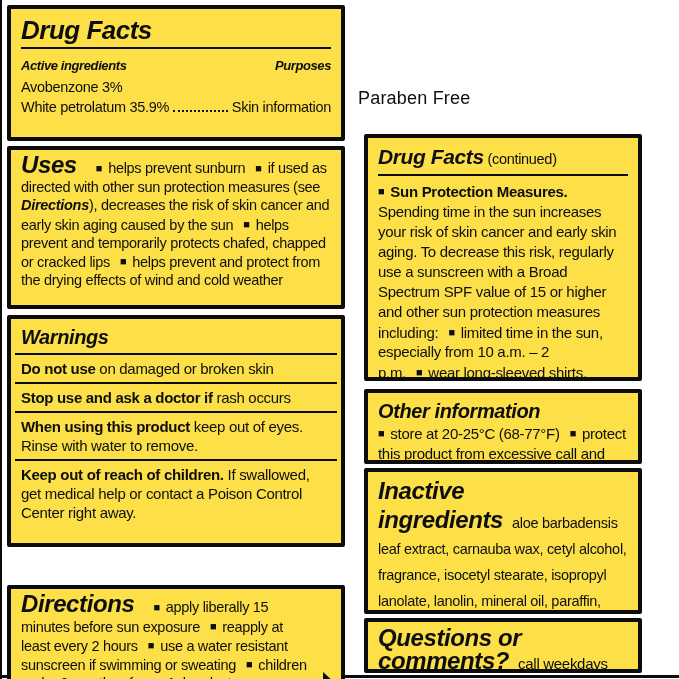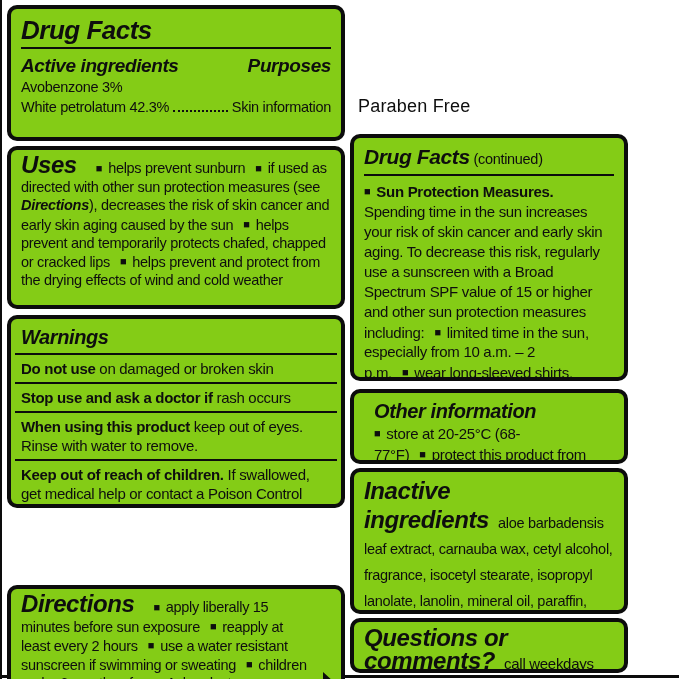--- a/index.html
+++ b/index.html
@@ -3,35 +3,35 @@
 <meta charset="utf-8">
 <style>
   html,body{margin:0;padding:0;background:#ffffff;}
   body{
     position:relative;width:679px;height:679px;overflow:hidden;
     font-family:"Liberation Sans","DejaVu Sans",sans-serif;
     color:#0e0e0e;
   }
   .edge-line{position:absolute;background:#0c0c0c;}
   .panel{
-    position:absolute;box-sizing:border-box;background:#84cc16;
-    border:4px solid #0c0c0c;border-radius:10px;
+    position:absolute;box-sizing:border-box;background:#fde047;
+    border:4px solid #0c0c0c;border-radius:2px;
     padding:6px 10px;overflow:hidden;
   }
   .col-left{left:7px;width:338px;}
-  .col-right{left:350px;width:278px;}
+  .col-right{left:364px;width:278px;}
 
   .big-title{
     font-size:26px;font-weight:700;font-style:italic;
     letter-spacing:-0.5px;line-height:30px;
   }
   .title-divider{height:2px;background:#0c0c0c;margin:2px 0 5px 0;}
 
   .cols-heading{display:flex;justify-content:space-between;align-items:baseline;
-    font-size:19px;font-weight:700;font-style:italic;letter-spacing:-0.4px;line-height:24px;}
+    font-size:13px;font-weight:700;font-style:italic;letter-spacing:-0.4px;line-height:24px;}
   .ing-row{display:flex;align-items:baseline;font-size:14.5px;line-height:19.5px;letter-spacing:-0.3px;}
   .leader{flex:1;border-bottom:2px dotted #0e0e0e;margin:0 4px 3px 4px;min-width:20px;}
 
   .rich{font-size:14.5px;line-height:18.5px;letter-spacing:-0.3px;}
   .rich-r{font-size:15px;line-height:20px;letter-spacing:-0.3px;}
   .rich-sm{font-size:14.5px;line-height:26px;letter-spacing:-0.3px;}
   .seg-h{font-size:24px;font-weight:700;font-style:italic;letter-spacing:-0.4px;margin-right:9px;}
   .seg-b{font-weight:700;}
   .seg-bi{font-weight:700;font-style:italic;}
   .seg-n{}
@@ -39,52 +39,52 @@
   .rich .seg-sq:first-child,.rich-r .seg-sq:first-child,.rich-sm .seg-sq:first-child{margin-left:0;}
 
   .section-title{font-size:20px;font-weight:700;font-style:italic;letter-spacing:-0.4px;line-height:24px;}
   .warn-row{font-size:15px;line-height:19px;letter-spacing:-0.3px;}
   .warn-divider{height:2px;background:#0c0c0c;margin:4px -6px;}
 
   .cont-title-row{line-height:26px;}
   .cont-title{font-size:21px;font-weight:700;font-style:italic;letter-spacing:-0.4px;}
   .cont-sub{font-size:14.5px;letter-spacing:-0.3px;}
 
-  .paraben{position:absolute;left:358px;top:96px;font-size:18px;letter-spacing:0.2px;}
+  .paraben{position:absolute;left:358px;top:88px;font-size:18px;letter-spacing:0.2px;}
 
   .arrow{position:absolute;right:7px;bottom:3px;}
 </style>
 </head>
 <body>
 
 <div class="edge-line" style="left:0;top:0;width:2px;height:679px;"></div>
 <div class="edge-line" style="left:0;top:675px;width:679px;height:3px;"></div>
 
 <div class="panel col-left" style="top:5px;height:136px;">
   <div class="big-title">Drug Facts</div>
   <div class="title-divider"></div>
   <div class="cols-heading">
     <span>Active ingredients</span>
     <span>Purposes</span>
   </div>
   <div class="ing-row">
     <span>Avobenzone 3%</span>
   </div>
   <div class="ing-row">
-    <span>White petrolatum 42.3%</span>
+    <span>White petrolatum 35.9%</span>
     <span class="leader"></span>
     <span>Skin information</span>
   </div>
 </div>
 
 <div class="panel col-left" style="top:146px;height:163px;">
   <div class="rich"><span class="seg-h">Uses</span><span class="seg-sq">■</span><span class="seg-n">helps prevent sunburn</span><span class="seg-sq">■</span><span class="seg-n">if used as directed with other sun protection measures (see </span><span class="seg-bi">Directions</span><span class="seg-n">), decreases the risk of skin cancer and early skin aging caused by the sun</span><span class="seg-sq">■</span><span class="seg-n">helps prevent and temporarily protects chafed, chapped or cracked lips</span><span class="seg-sq">■</span><span class="seg-n">helps prevent and protect from the drying effects of wind and cold weather</span></div>
 </div>
 
-<div class="panel col-left" style="top:315px;height:193px;">
+<div class="panel col-left" style="top:315px;height:232px;">
   <div class="section-title">Warnings</div>
   <div class="warn-divider"></div>
   <div class="warn-row"><span class="seg-b">Do not use</span><span class="seg-n"> on damaged or broken skin</span></div>
   <div class="warn-divider"></div>
   <div class="warn-row"><span class="seg-b">Stop use and ask a doctor if</span><span class="seg-n"> rash occurs</span></div>
   <div class="warn-divider"></div>
   <div class="warn-row"><span class="seg-b">When using this product</span><span class="seg-n"> keep out of eyes. Rinse with water to remove.</span></div>
   <div class="warn-divider"></div>
   <div class="warn-row"><span class="seg-b">Keep out of reach of children.</span><span class="seg-n"> If swallowed, get medical help or contact a Poison Control Center right away.</span></div>
 </div>
@@ -99,21 +99,21 @@
 <div class="paraben">Paraben Free</div>
 
 <div class="panel col-right" style="top:134px;height:247px;">
   <div class="cont-title-row">
     <span class="cont-title">Drug Facts</span><span class="cont-sub"> (continued)</span>
   </div>
   <div class="title-divider"></div>
   <div class="rich-r"><span class="seg-sq">■</span><span class="seg-b">Sun Protection Measures.</span><span class="seg-n"> Spending time in the sun increases your risk of skin cancer and early skin aging. To decrease this risk, regularly use a sunscreen with a Broad Spectrum SPF value of 15 or higher and other sun protection measures including:</span><span class="seg-sq">■</span><span class="seg-n">limited time in the sun, especially from 10 a.m. – 2 p.m.</span><span class="seg-sq">■</span><span class="seg-n">wear long-sleeved shirts, pants, hats, and sunglasses</span></div>
 </div>
 
-<div class="panel col-right" style="top:389px;height:75px;padding-left:20px;">
+<div class="panel col-right" style="top:389px;height:75px;">
   <div class="section-title">Other information</div>
   <div class="rich-r"><span class="seg-sq">■</span><span class="seg-n">store at 20-25°C (68-77°F)</span><span class="seg-sq">■</span><span class="seg-n">protect this product from excessive call and direct sun</span></div>
 </div>
 
 <div class="panel col-right" style="top:468px;height:146px;">
   <div class="rich-sm"><span class="seg-h">Inactive ingredients</span><span class="seg-n">aloe barbadensis leaf extract, carnauba wax, cetyl alcohol, fragrance, isocetyl stearate, isopropyl lanolate, lanolin, mineral oil, paraffin, saccharin, tocopheryl linoleate/oleate, vitamin E acetate, white wax</span></div>
 </div>
 
 <div class="panel col-right" style="top:618px;height:55px;">
   <div class="rich-r"><span class="seg-h">Questions or comments?</span><span class="seg-n">call weekdays from 9 AM to 5 PM EST at </span><span class="seg-b">1-877-227-3421</span></div>

